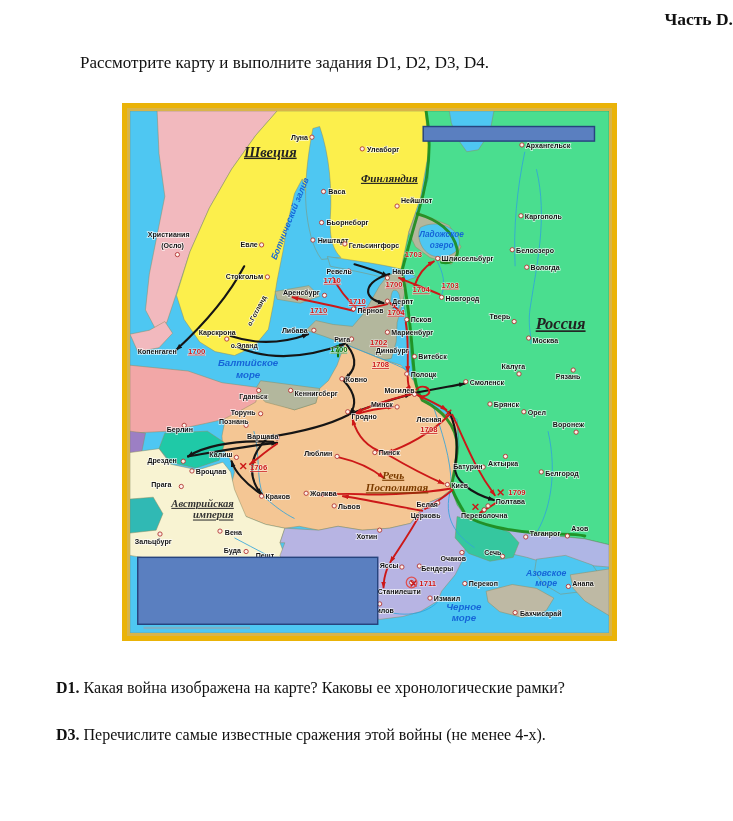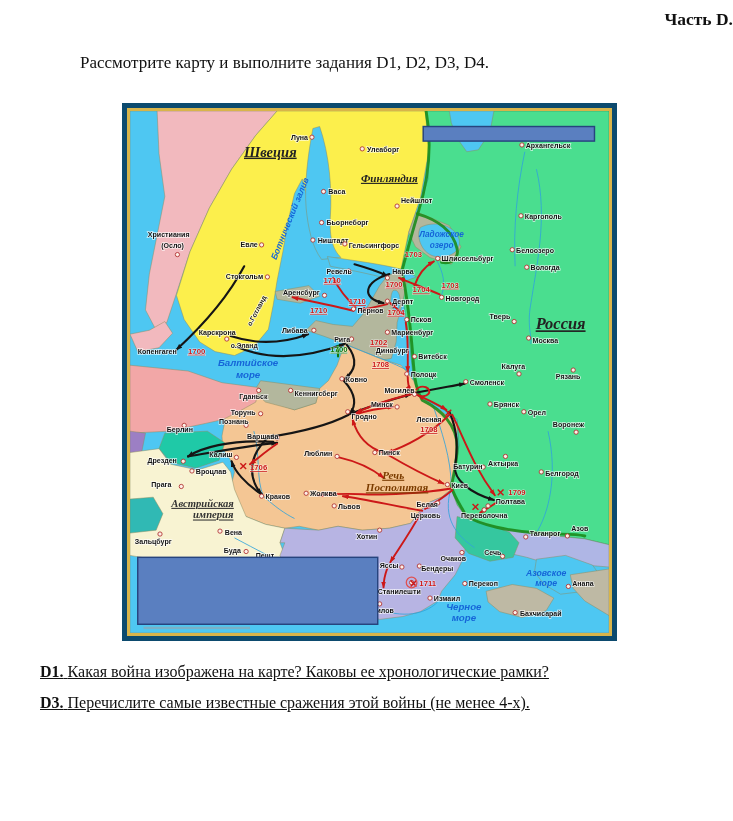--- a/index.html
+++ b/index.html
@@ -2,25 +2,25 @@
 <html><head>
 <meta charset="utf-8">
 <style>
   html,body{margin:0;padding:0;}
   body{width:733px;height:821px;background:#ffffff;position:relative;
        font-family:"Liberation Serif",serif;color:#111;}
   .title{position:absolute;top:9px;left:0;width:733px;text-align:right;
          font-size:17.5px;font-weight:bold;margin:0;}
   .instruction{position:absolute;top:53px;left:80px;margin:0;font-size:17px;}
   .map-frame{position:absolute;left:122px;top:103px;width:495px;height:538px;
-             box-sizing:border-box;border:5px solid #0c4a6e;background:#15803d;}
+             box-sizing:border-box;border:5px solid #eab308;background:#15803d;}
   .map-trim{width:100%;height:100%;box-sizing:border-box;border:3px solid #d8b44a;}
   .map-trim svg{display:block;width:100%;height:100%;}
   .questions{position:absolute;left:40px;top:656px;width:656px;font-size:16px;}
-  .questions p{margin:0;line-height:31px;text-align:justify;text-decoration:underline;}
+  .questions p{margin:16px;line-height:31px;text-align:justify;}
   .clabel{paint-order:stroke;stroke:#ffffff;stroke-width:1.6px;stroke-opacity:.75;
           font-family:"Liberation Sans",sans-serif;font-weight:bold;}
   .ylabel{paint-order:stroke;stroke:#ffffff;stroke-width:1.2px;stroke-opacity:.6;
           font-family:"Liberation Sans",sans-serif;font-weight:bold;}
   .rlabel{font-family:"Liberation Serif",serif;font-style:italic;font-weight:bold;
           text-decoration:underline;}
   .slabel{font-family:"Liberation Sans",sans-serif;font-style:italic;font-weight:bold;}
 </style>
 </head>
 <body>

